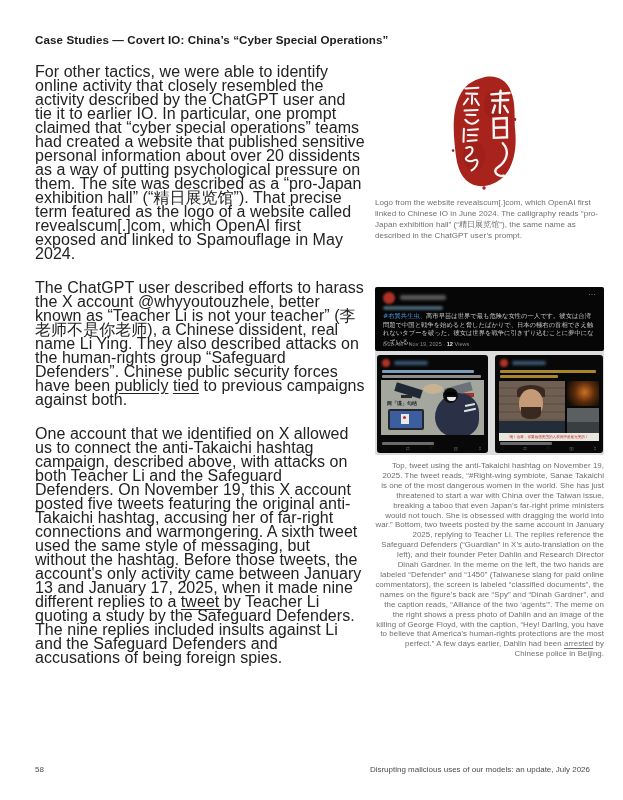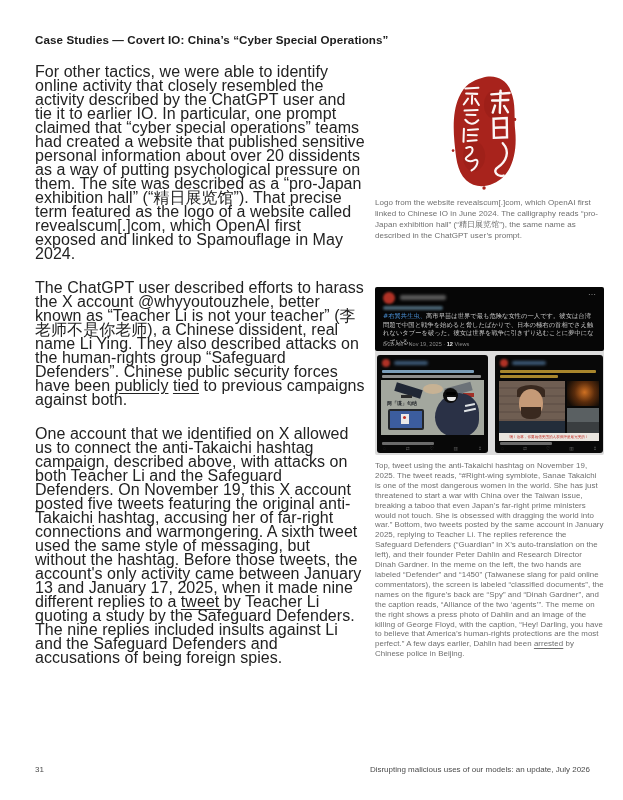--- a/index.html
+++ b/index.html
@@ -21,21 +21,21 @@
 
   .right-col { position:absolute; left:375px; top:70px; width:229px; }
 
   
   .seal-wrap { position:absolute; left:68px; top:4px; width:84px; height:116px; transform:rotate(2deg); }
   .caption {
     position:absolute; left:0; width:224px; font-size:8px; line-height:11.1px;
     color:#6f6f6f; letter-spacing:0.05px;
   }
   .caption-1 { top:127px; }
-  .caption-2 { top:391px; width:229px; font-size:7.9px; line-height:9.9px; }
+  .caption-2 { top:391px; width:229px; font-size:7.9px; line-height:9.9px;text-align:right; }
   .caption .link { color:#6f6f6f; }
 
   
   .composite {
     position:absolute; left:0; top:217px; width:229px; height:168px;
     background:#dcdcdc; border-radius:2px;
   }
   .tweet-top {
     position:absolute; left:0; top:0; width:229px; height:64px;
     background:#060606; border-radius:2px; overflow:hidden;
@@ -224,17 +224,17 @@
           <span>↥</span>
         </div>
       </div>
     </div>
 
     <div class="caption caption-2"><span>Top, tweet using the anti-Takaichi hashtag on November 19, 2025. The tweet reads, “#Right-wing symbiote, Sanae Takaichi is one of the most dangerous women in the world. She has just threatened to start a war with China over the Taiwan issue, breaking a taboo that even Japan’s far-right prime ministers would not touch. She is obsessed with dragging the world into war.” Bottom, two tweets posted by the same account in January 2025, replying to Teacher Li. The replies reference the Safeguard Defenders (“Guardian” in X’s auto-translation on the left), and their founder Peter Dahlin and Research Director Dinah Gardner. In the meme on the left, the two hands are labeled “Defender” and “1450” (Taiwanese slang for paid online commentators), the screen is labeled “classified documents”, the names on the figure’s back are “Spy” and “Dinah Gardner”, and the caption reads, “Alliance of the two ‘agents’”. The meme on the right shows a press photo of Dahlin and an image of the killing of George Floyd, with the caption, “Hey! Darling, you have to believe that America’s human-rights protections are the most perfect.” A few days earlier, Dahlin had been </span><a class="link">arrested</a><span> by Chinese police in Beijing.</span></div>
 
   </div>
 
   <div class="footer">
-    <span>31</span>
+    <span>58</span>
     <span>Disrupting malicious uses of our models: an update, July 2026</span>
   </div>
 
 </div>
 
 </body></html>

